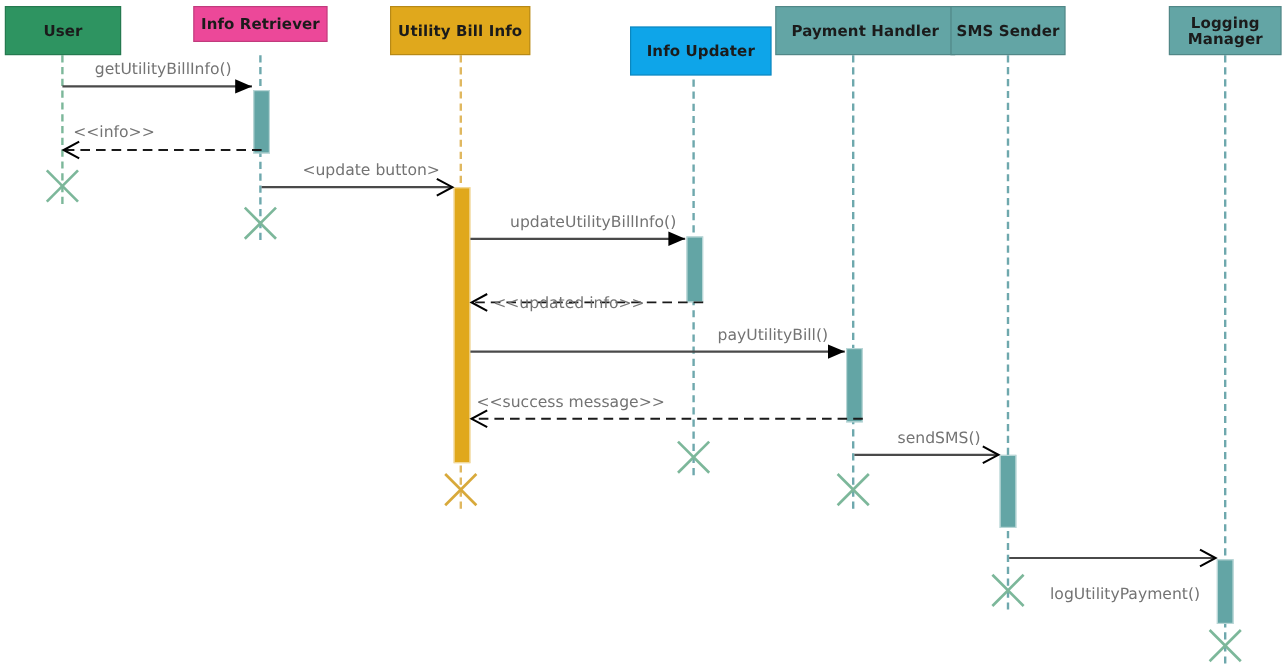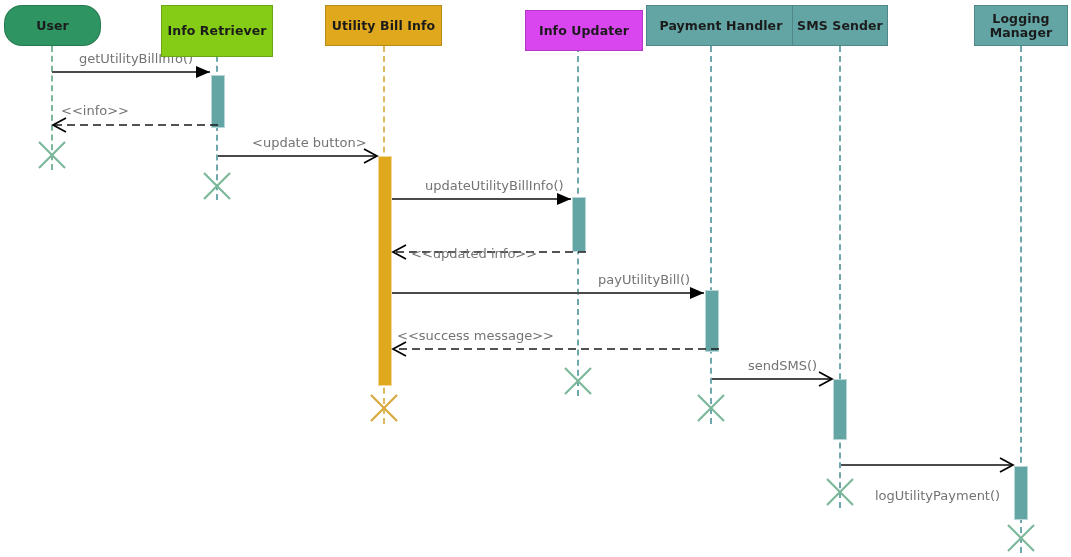--- a/index.html
+++ b/index.html
@@ -159,30 +159,30 @@
         <line x1="0" y1="0" x2="26" y2="26" stroke="#7cb79a" stroke-width="2.2"></line>
         <line x1="26" y1="0" x2="0" y2="26" stroke="#7cb79a" stroke-width="2.2"></line>
       </svg>
       <svg class="destroy-x" width="26" height="26" style="left: 1008px; top: 525px; position: absolute;">
         <line x1="0" y1="0" x2="26" y2="26" stroke="#7cb79a" stroke-width="2.2"></line>
         <line x1="26" y1="0" x2="0" y2="26" stroke="#7cb79a" stroke-width="2.2"></line>
       </svg>
     </div>
 
   <div id="headers-layer">
-      <div class="lifeline-header" style="left: 4px; top: 5px; width: 97px; height: 41px; background: rgb(46, 148, 97); border-radius: 18px;">
+      <div class="lifeline-header" style="left: 4px; top: 5px; width: 97px; height: 41px; background: rgb(46, 148, 97);">
         <span>User</span>
       </div>
-      <div class="lifeline-header" style="left: 161px; top: 5px; width: 112px; height: 52px; background: #84cc16;">
+      <div class="lifeline-header" style="left: 161px; top: 5px; width: 112px; height: 30px; background: #ec4899;">
         <span>Info Retriever</span>
       </div>
       <div class="lifeline-header" style="left: 325px; top: 5px; width: 117px; height: 41px; background: rgb(224, 168, 28);">
         <span>Utility Bill Info</span>
       </div>
-      <div class="lifeline-header" style="left: 525px; top: 10px; width: 118px; height: 41px; background: #d946ef;">
+      <div class="lifeline-header" style="left: 525px; top: 22px; width: 118px; height: 41px; background: #0ea5e9;">
         <span>Info Updater</span>
       </div>
       <div class="lifeline-header" style="left: 646px; top: 5px; width: 150px; height: 41px; background: rgb(99, 165, 165);">
         <span>Payment Handler</span>
       </div>
       <div class="lifeline-header" style="left: 792px; top: 5px; width: 96px; height: 41px; background: rgb(99, 165, 165);">
         <span>SMS Sender</span>
       </div>
       <div class="lifeline-header" style="left: 974px; top: 5px; width: 94px; height: 41px; background: rgb(99, 165, 165);">
         <span>Logging Manager</span>

